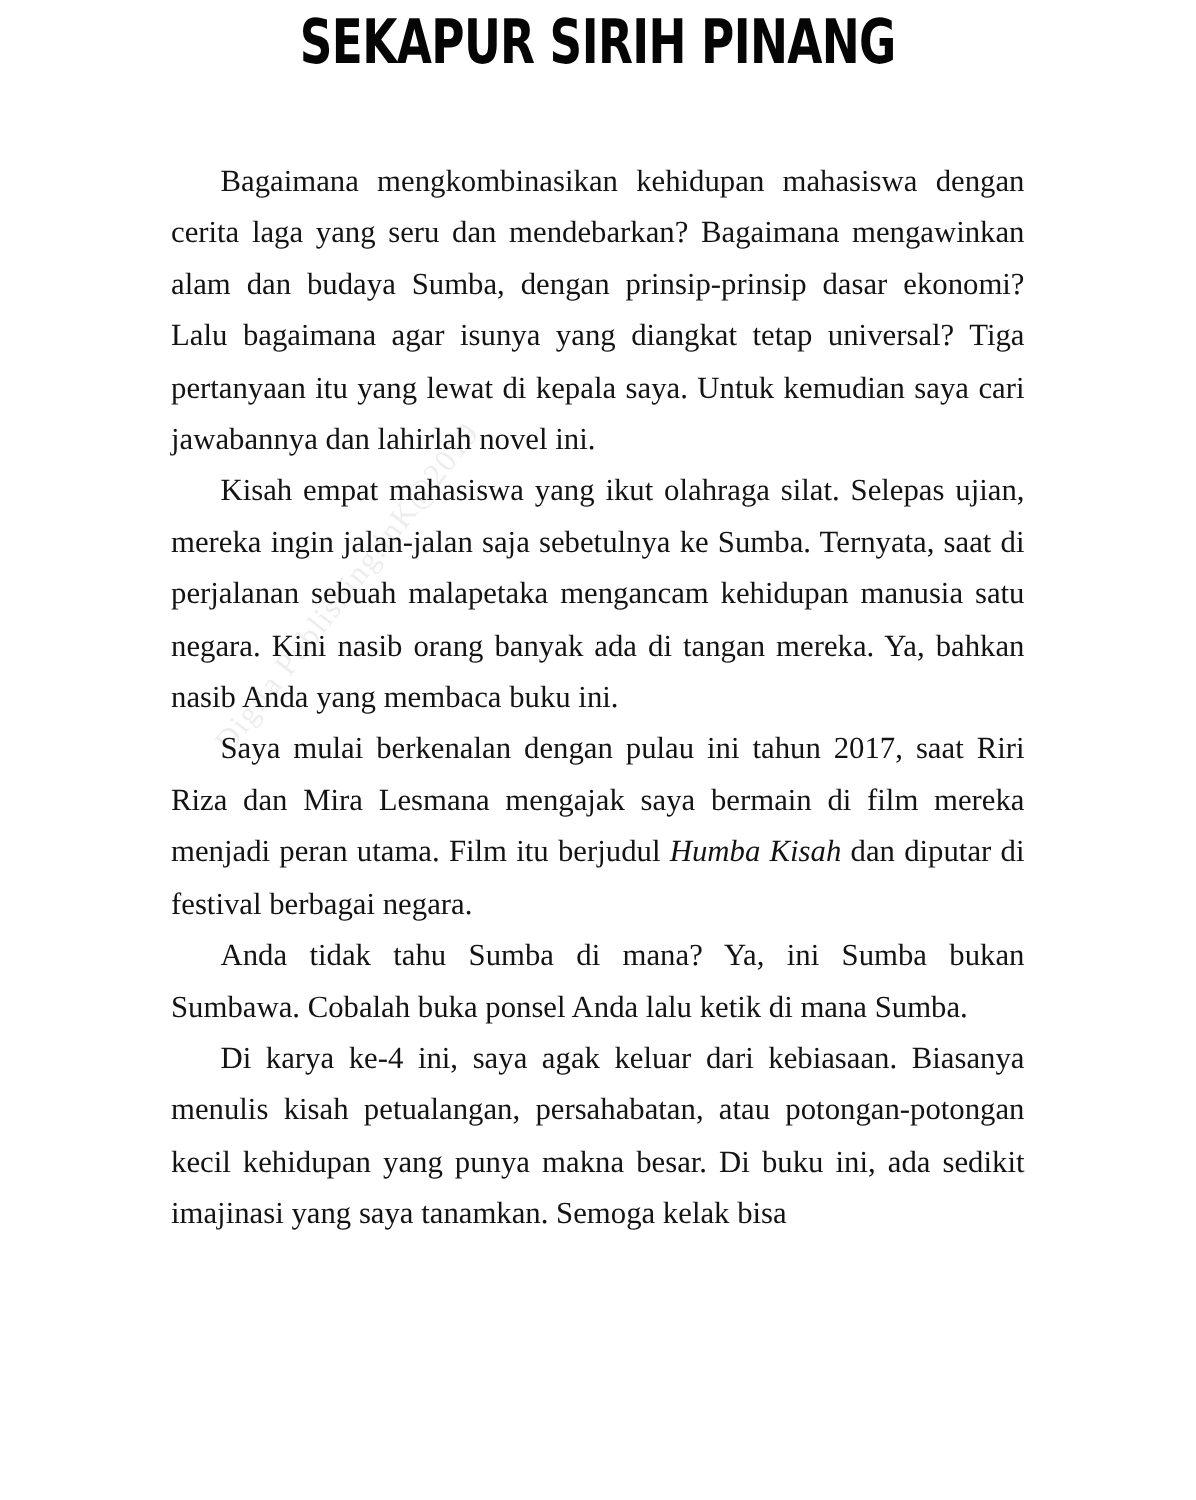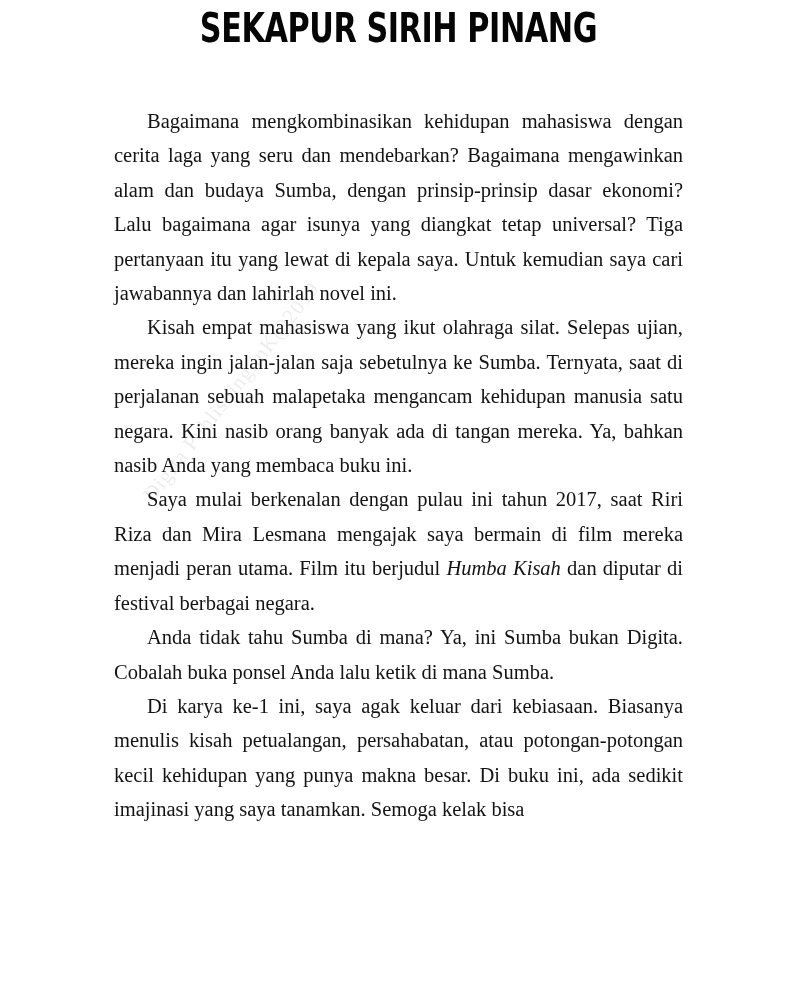--- a/index.html
+++ b/index.html
@@ -91,19 +91,19 @@
 
     <div class="body-block">
 
       <p class="para">Bagaimana mengkombinasikan kehidupan mahasiswa dengan cerita laga yang seru dan mendebarkan? Bagaimana mengawinkan alam dan budaya Sumba, dengan prinsip-prinsip dasar ekonomi? Lalu bagaimana agar isunya yang diangkat tetap universal? Tiga pertanyaan itu yang lewat di kepala saya. Untuk kemudian saya cari jawabannya dan lahirlah novel ini.</p>
 
       <p class="para">Kisah empat mahasiswa yang ikut olahraga silat. Selepas ujian, mereka ingin jalan-jalan saja sebetulnya ke Sumba. Ternyata, saat di perjalanan sebuah malapetaka mengancam kehidupan manusia satu negara. Kini nasib orang banyak ada di tangan mereka. Ya, bahkan nasib Anda yang membaca buku ini.</p>
 
 
       <p class="para"><span>Saya mulai berkenalan dengan pulau ini tahun 2017, saat Riri Riza dan Mira Lesmana mengajak saya bermain di film mereka menjadi peran utama. Film itu berjudul </span><span class="ital">Humba Kisah</span><span> dan diputar di festival berbagai negara.</span></p>
 
-      <p class="para">Anda tidak tahu Sumba di mana? Ya, ini Sumba bukan Digita. Cobalah buka ponsel Anda lalu ketik di mana Sumba.</p>
+      <p class="para">Anda tidak tahu Sumba di mana? Ya, ini Sumba bukan Sumbawa. Cobalah buka ponsel Anda lalu ketik di mana Sumba.</p>
 
-      <p class="para">Di karya ke-1 ini, saya agak keluar dari kebiasaan. Biasanya menulis kisah petualangan, persahabatan, atau potongan-potongan kecil kehidupan yang punya makna besar. Di buku ini, ada sedikit imajinasi yang saya tanamkan. Semoga kelak bisa</p>
+      <p class="para">Di karya ke-4 ini, saya agak keluar dari kebiasaan. Biasanya menulis kisah petualangan, persahabatan, atau potongan-potongan kecil kehidupan yang punya makna besar. Di buku ini, ada sedikit imajinasi yang saya tanamkan. Semoga kelak bisa</p>
 
     </div>
   </div>
 </div>
 
 </body></html>

